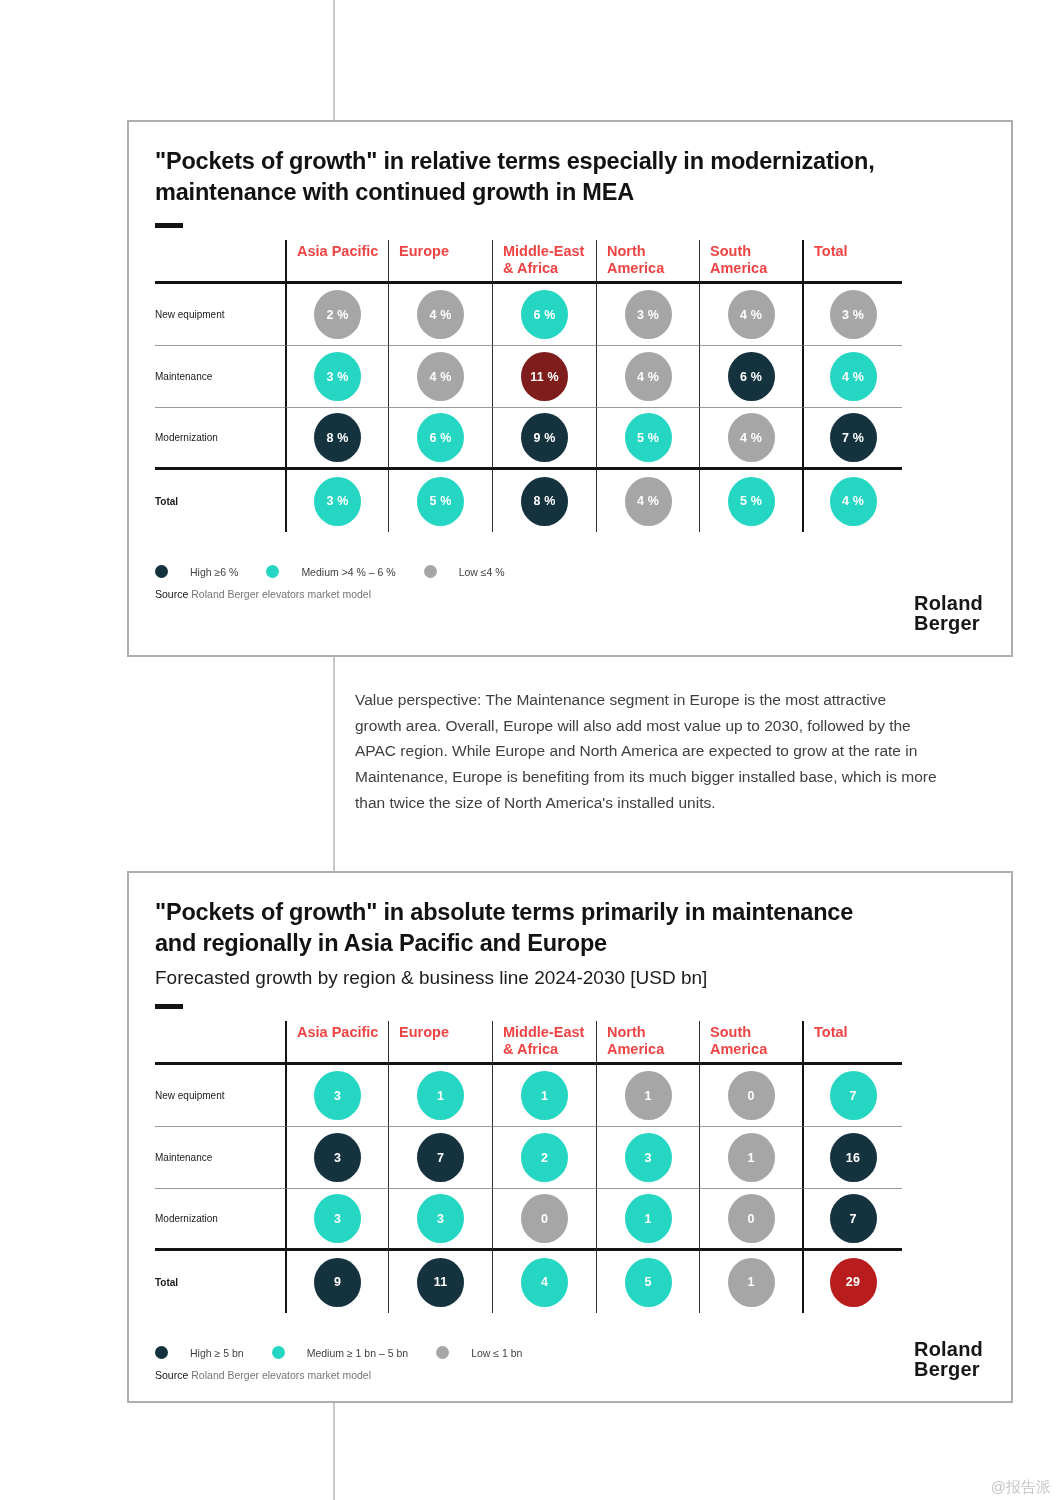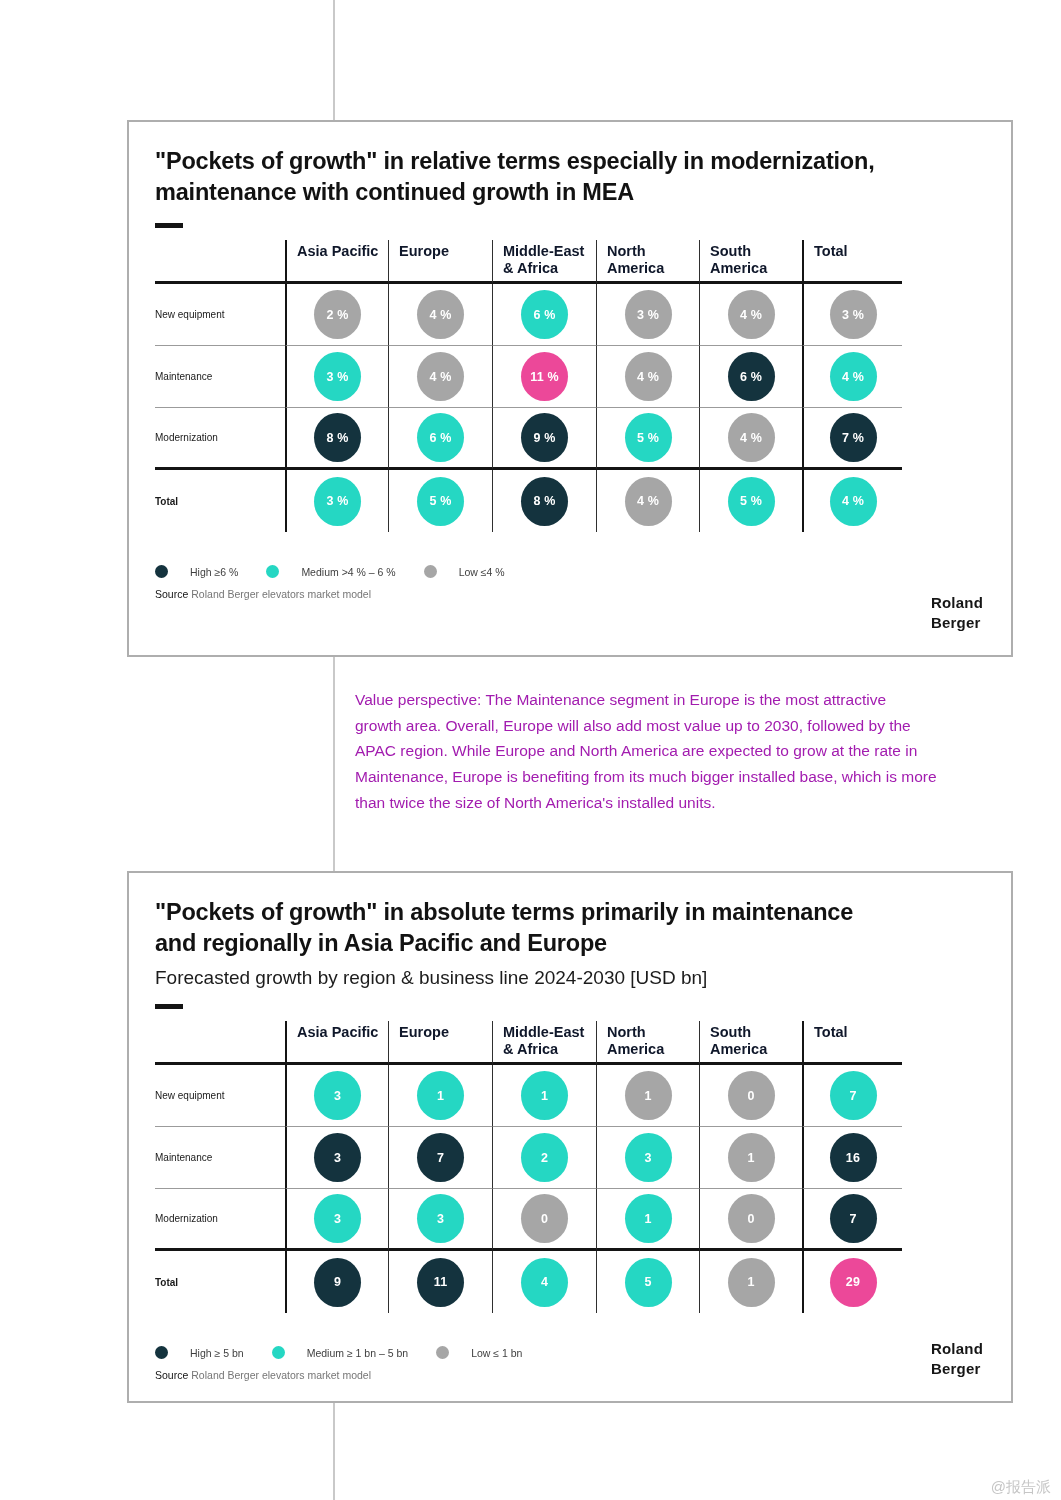--- a/index.html
+++ b/index.html
@@ -19,46 +19,46 @@
     white-space:pre-line;letter-spacing:-0.2px;color:#121212;
   }
   .subtitle{font-size:19px;color:#1c1c1c;margin-top:8px;}
   .dash{width:28px;height:5px;background:#141414;margin-top:15px;}
   .rb-table{
     margin-top:12px;display:grid;
     grid-template-columns:130px 103px 104px 104px 103px 103px 100px;
     grid-template-rows:44px 62px 62px 62px 62px;
   }
   .cell{box-sizing:border-box;}
-  .head{font-weight:bold;font-size:14.5px;padding:3px 0 0 10px;white-space:pre-line;line-height:16.5px;color:#0f172a;}
+  .head{font-weight:bold;font-size:14.5px;padding:3px 0 0 10px;white-space:pre-line;line-height:16.5px;color:#ef4444;}
   .label{display:flex;align-items:center;font-size:10px;color:#1a1a1a;}
   .label.bold{font-weight:bold;}
   .val{display:flex;align-items:center;justify-content:center;}
   .bubble{
     width:47px;height:49px;border-radius:50%;display:flex;align-items:center;justify-content:center;
     color:#ffffff;font-weight:bold;font-size:12.5px;letter-spacing:0.2px;
   }
   .bL-thin{border-left:1px solid #2f2f2f;}
   .bL-thick{border-left:2px solid #141414;}
   .hB{border-bottom:3px solid #141414;}
   .bB-thin{border-bottom:1px solid #9b9b9b;}
   .bB-thick{border-bottom:3px solid #141414;}
   .legend{margin-top:33px;display:flex;align-items:center;gap:28px;}
   .lg-item{display:flex;align-items:center;gap:22px;}
   .lg-dot{width:13px;height:13px;border-radius:50%;flex:0 0 auto;}
   .lg-label{font-size:10.5px;color:#3f3f3f;}
   .source{margin-top:10px;font-size:10.5px;color:#767676;}
   .source-label{font-weight:normal;color:#141414;margin-right:3px;}
   .logo{
-    position:absolute;right:28px;bottom:22px;font-size:15px;font-weight:bold;
+    position:absolute;right:28px;bottom:22px;font-size:20px;font-weight:bold;
     line-height:20px;color:#161616;letter-spacing:0.2px;
   }
   .note{
     position:absolute;left:355px;top:687px;width:662px;font-size:15.5px;
-    line-height:25.7px;color:#a21caf;white-space:pre-line;z-index:2;
+    line-height:25.7px;color:#404040;white-space:pre-line;z-index:2;
   }
   .watermark{position:absolute;right:10px;bottom:3px;font-size:15px;color:#c6c6c6;z-index:3;}
 </style>
 </head>
 <body>
 
 <div class="vline"></div>
 
 <section class="panel panel1">
   <h1 class="title">"Pockets of growth" in relative terms especially in modernization,
@@ -95,21 +95,21 @@
         <div class="bubble" style="background: rgb(166, 166, 166);">3 %</div>
       </div>
       <div class="cell label bB-thin">Maintenance</div>
       <div class="cell val bL-thick bB-thin">
         <div class="bubble" style="background: rgb(37, 215, 195);">3 %</div>
       </div>
       <div class="cell val bL-thin bB-thin">
         <div class="bubble" style="background: rgb(166, 166, 166);">4 %</div>
       </div>
       <div class="cell val bL-thin bB-thin">
-        <div class="bubble" style="background: #ec4899;">11 %</div>
+        <div class="bubble" style="background: #7f1d1d;">11 %</div>
       </div>
       <div class="cell val bL-thin bB-thin">
         <div class="bubble" style="background: rgb(166, 166, 166);">4 %</div>
       </div>
       <div class="cell val bL-thin bB-thin">
         <div class="bubble" style="background: rgb(20, 51, 62);">6 %</div>
       </div>
       <div class="cell val bL-thick bB-thin">
         <div class="bubble" style="background: rgb(37, 215, 195);">4 %</div>
       </div>
@@ -264,21 +264,21 @@
       <div class="cell val bL-thin">
         <div class="bubble" style="background: rgb(37, 215, 195);">4</div>
       </div>
       <div class="cell val bL-thin">
         <div class="bubble" style="background: rgb(37, 215, 195);">5</div>
       </div>
       <div class="cell val bL-thin">
         <div class="bubble" style="background: rgb(166, 166, 166);">1</div>
       </div>
       <div class="cell val bL-thick">
-        <div class="bubble" style="background: #ec4899;">29</div>
+        <div class="bubble" style="background: #b91c1c;">29</div>
       </div>
     </div>
   <div class="legend">
       <span class="lg-item">
         <span class="lg-dot" style="background: rgb(20, 51, 62);"></span>
         <span class="lg-label">High ≥ 5 bn</span>
       </span>
       <span class="lg-item">
         <span class="lg-dot" style="background: rgb(37, 215, 195);"></span>
         <span class="lg-label">Medium ≥ 1 bn – 5 bn</span>

